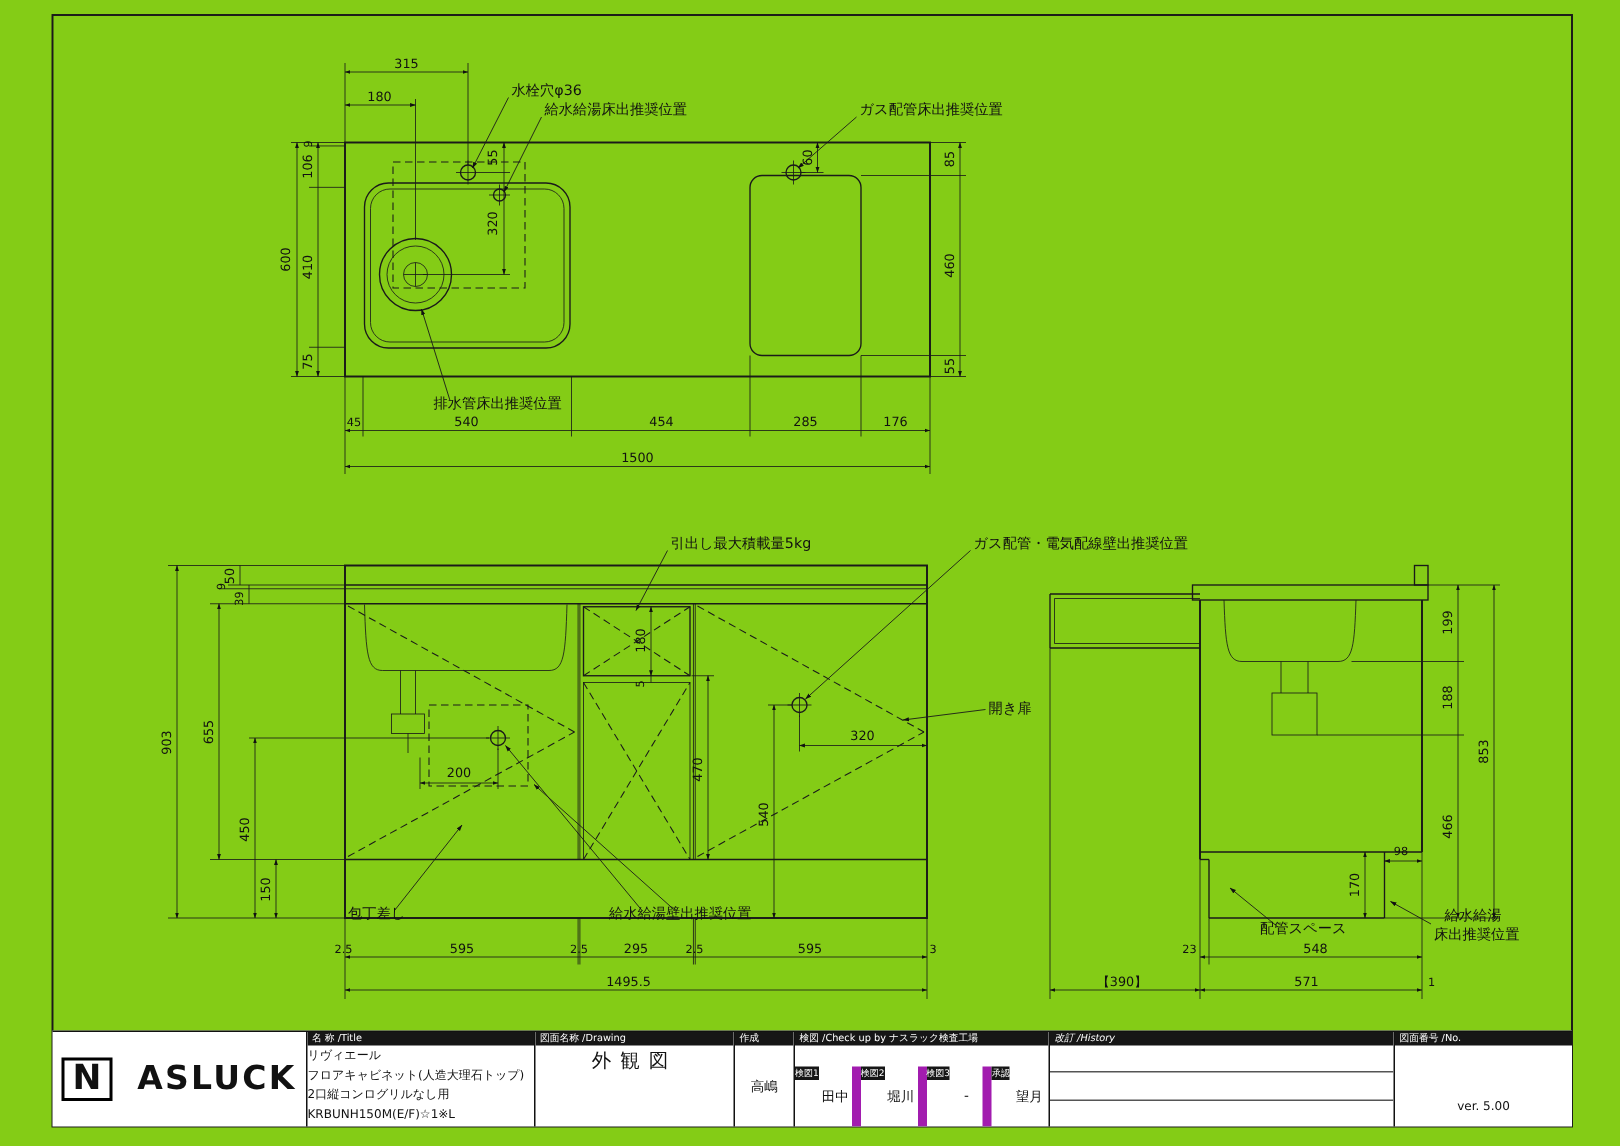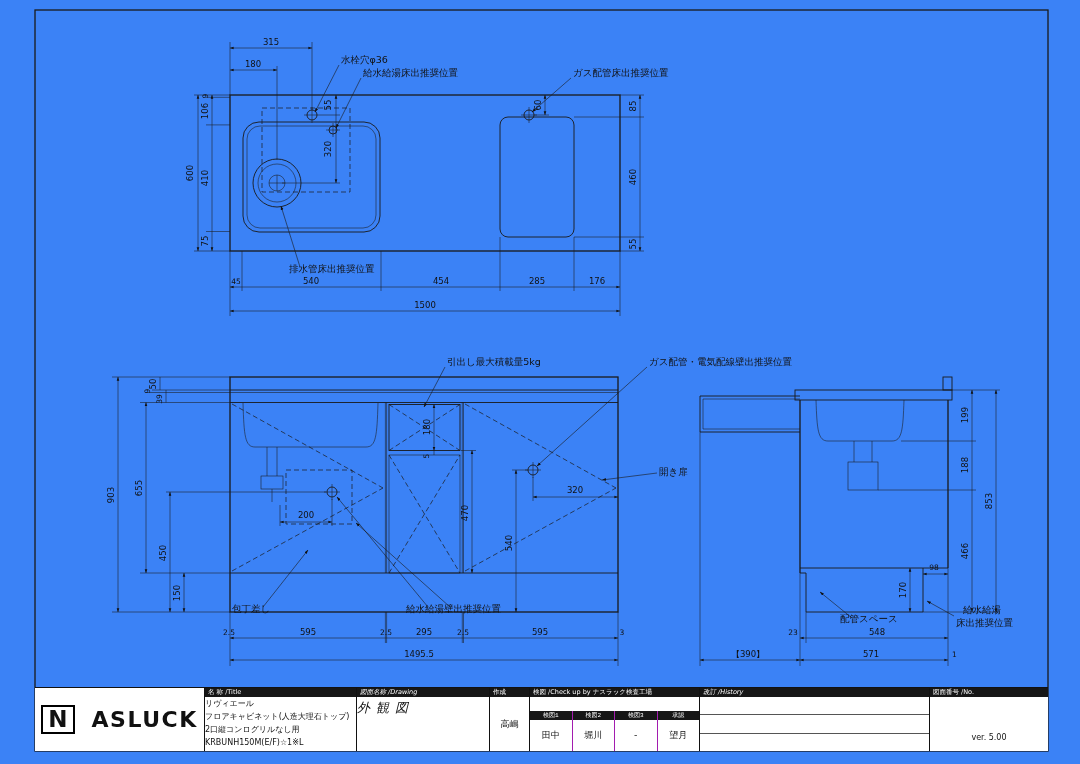--- a/index.html
+++ b/index.html
@@ -1,16 +1,16 @@
 <!DOCTYPE html>
 <html><head>
 <meta charset="utf-8">
 <style>
   html,body{margin:0;padding:0;background:#fff;}
-  #sheet{position:relative;width:1080px;height:764px;background:#3b82f6;font-family:"DejaVu Sans","Liberation Sans",sans-serif;color:#111;overflow:hidden;}
+  #sheet{position:relative;width:1080px;height:764px;background:#84cc16;font-family:"DejaVu Sans","Liberation Sans",sans-serif;color:#111;overflow:hidden;}
   svg text{fill:#111;font-family:"DejaVu Sans","Liberation Sans",sans-serif;}
   .ol{fill:none;stroke:#1a1a1a;stroke-width:1.3;}
   .ml{fill:none;stroke:#1a1a1a;stroke-width:0.9;}
   .tl{fill:none;stroke:#1a1a1a;stroke-width:0.55;}
   .dsh{fill:none;stroke:#1a1a1a;stroke-width:0.7;stroke-dasharray:5 3;}
   .dim{fill:none;stroke:#1a1a1a;stroke-width:0.55;}
   .dima{marker-start:url(#ar);marker-end:url(#ar);}
   .lead{fill:none;stroke:#1a1a1a;stroke-width:0.6;marker-end:url(#ar);}
   text.d{font-size:8.5px;}
   text.s{font-size:7.5px;}
@@ -18,32 +18,32 @@
   
   .tb{position:absolute;left:35px;top:687px;width:1013px;height:64px;box-sizing:border-box;border-top:1.2px solid #111;display:flex;background:#fff;}
   .cell{box-sizing:border-box;border-right:1px solid #111;height:100%;overflow:hidden;}
   .cell:last-child{border-right:none;gap:27px;}
   .hdr{background:#161616;color:#fff;font-size:6.5px;line-height:9px;height:9px;padding:0 3px;white-space:nowrap;overflow:hidden;}
   .logo-cell{width:170px;display:flex;align-items:center;justify-content:center;}
   .logo-n{display:inline-block;border:2.5px solid #000;font-weight:bold;font-size:23px;line-height:25px;padding:0 5px;margin-right:1px;}
   .logo-rest{font-weight:bold;font-size:22px;letter-spacing:1.5px;padding-left:16px;}
   .title-cell{width:152px;}
   .tline{font-size:8px;line-height:13px;white-space:nowrap;}
-  .draw-cell{width:133px;display:flex;flex-direction:column;font-style:italic;}
-  .dname{font-size:13px;letter-spacing:6px;text-align:left;line-height:21px;height:21px;}
+  .draw-cell{width:133px;display:flex;flex-direction:column;}
+  .dname{font-size:13px;letter-spacing:6px;text-align:center;line-height:21px;height:21px;}
   .sd-row{display:flex;border-top:1px solid #111;flex:1;}
   .sd{flex:1;display:flex;flex-direction:column;}
   .sd + .sd{border-left:1px solid #111;}
   .sd .val{font-size:8.5px;text-align:center;flex:1;display:flex;align-items:center;justify-content:center;}
   .drawn-cell{width:40px;display:flex;flex-direction:column;}
   .drawn-cell .name{flex:1;display:flex;align-items:center;justify-content:center;font-size:9px;}
   .check-cell{width:170px;display:flex;flex-direction:column;gap:14px;}
   .chk-row{display:flex;flex:1;}
-  .chk{flex:1;display:flex;flex-direction:column;font-family:Liberation Mono, monospace;}
-  .chk + .chk{border-left:1px solid #a21caf;}
+  .chk{flex:1;display:flex;}
+  .chk + .chk{border-left:6px solid #a21caf;}
   .hdr2{background:#161616;color:#fff;font-size:6px;text-align:center;line-height:9px;height:9px;}
   .chk .name{flex:1;display:flex;align-items:center;justify-content:center;font-size:9px;}
   .hist-cell{width:230px;display:flex;flex-direction:column;font-style:italic;}
   .hline{flex:1;border-bottom:0.8px solid #555;}
   .hline.last{border-bottom:none;}
   .num-cell{flex:1;display:flex;flex-direction:column;}
   .numv{font-size:9px;text-align:center;line-height:28px;height:28px;border-bottom:0.8px solid #111;}
   .verv{font-size:8px;text-align:center;flex:1;display:flex;align-items:center;justify-content:center;}
 </style>
 </head>

